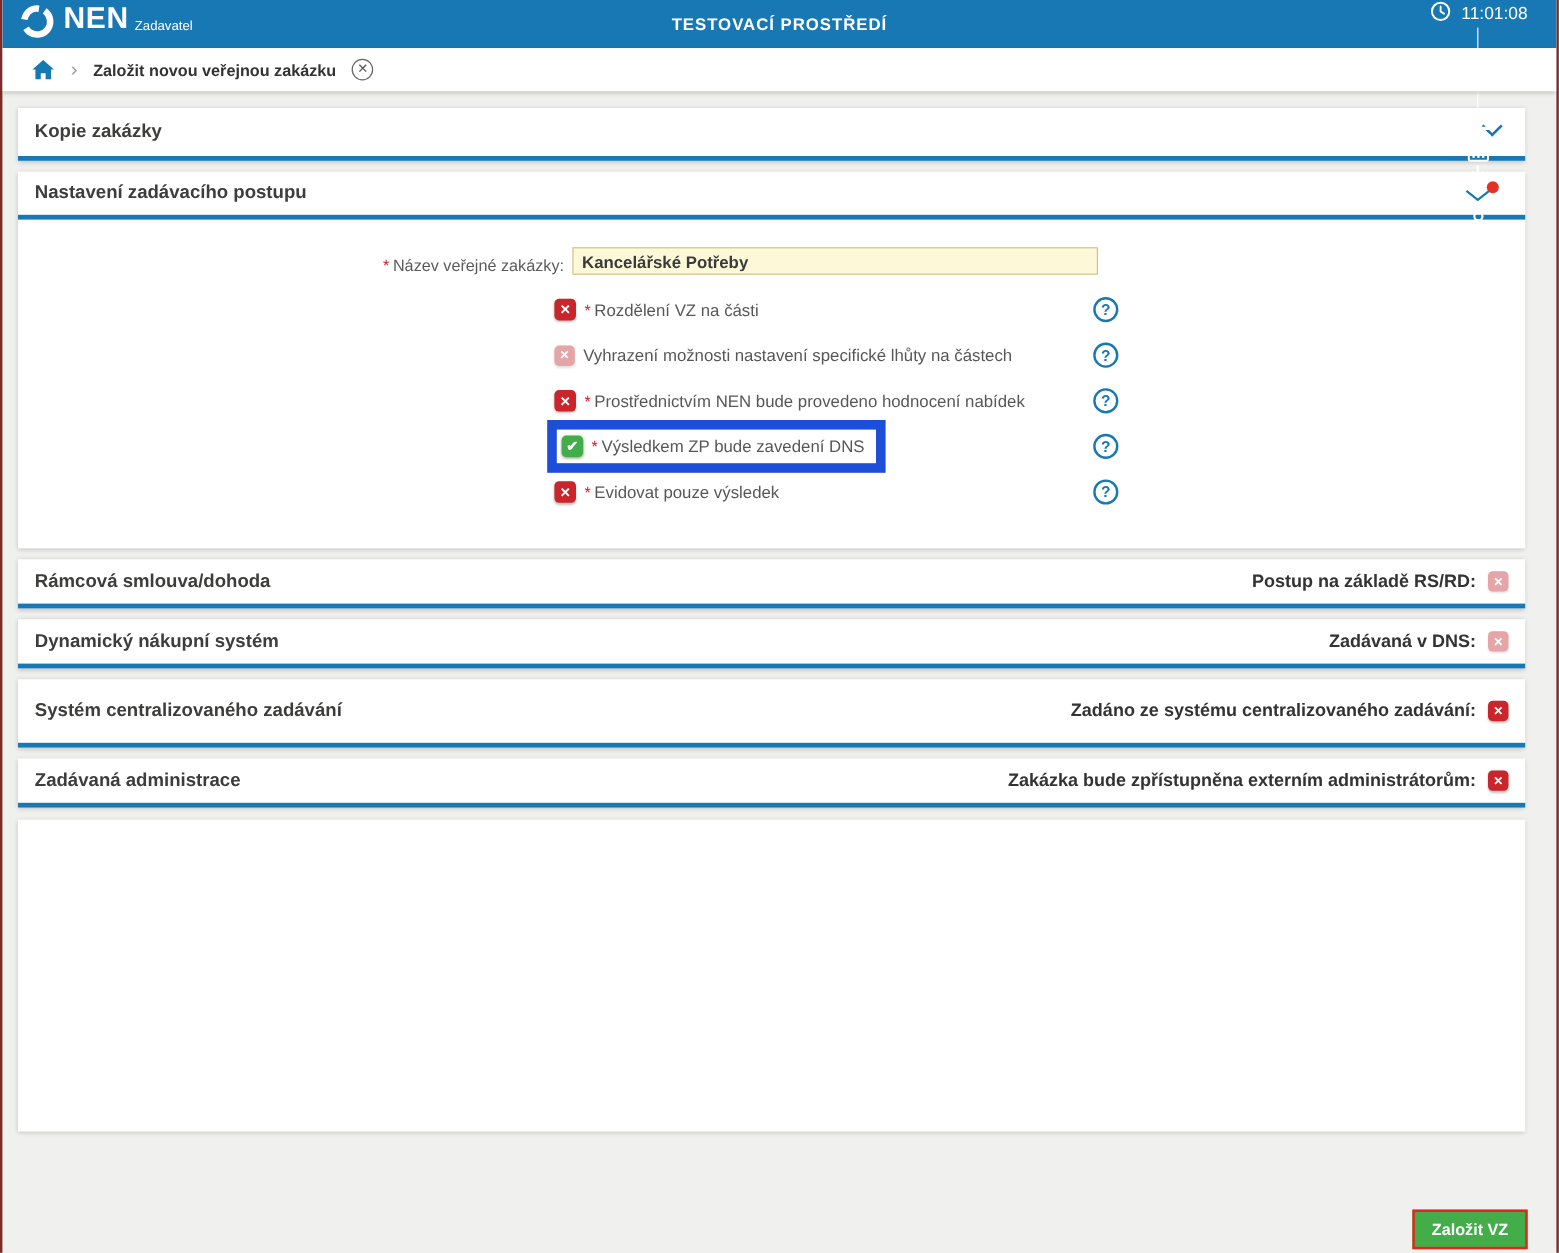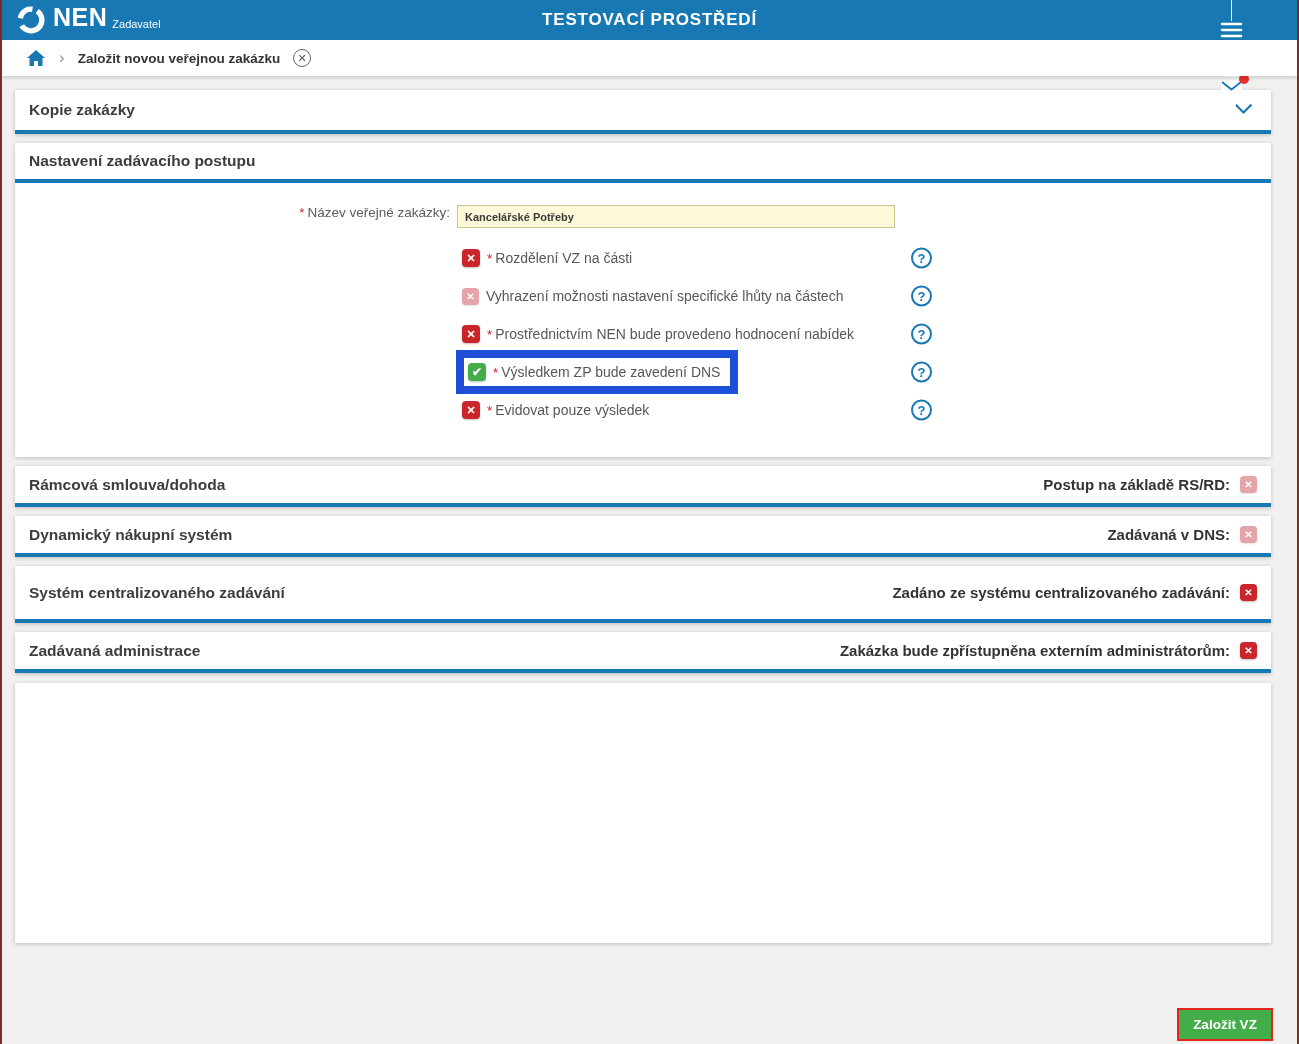--- a/index.html
+++ b/index.html
@@ -9,29 +9,29 @@
     background: #f0f0ef;
     border-left: 2px solid #7c2b27;
     border-right: 2px solid #7c2b27;
     position: relative;
     overflow: hidden;
   }
 
   
   .app-header {
     height: 40px; background: #1878b4; color: #fff;
-    display: flex; align-items: center; padding: 12px 14px; position: relative;
+    display: flex; align-items: flex-start; padding: 0 14px; position: relative;
   }
   .logo-wrap { display: flex; align-items: flex-start; gap: 7px; }
   .logo-ring { margin-top: 3px; }
   .logo-text { font-size: 25px; font-weight: bold; letter-spacing: .5px; line-height: 30px; }
   .logo-sub { font-size: 11px; margin-top: 16px; margin-left: -2px; }
   .env-title {
     position: absolute; left: 50%; top: 50%; transform: translate(-50%,-50%);
-    font-size: 17px; font-weight: bold; letter-spacing: .8px; white-space: nowrap;
+    font-size: 14px; font-weight: bold; letter-spacing: .8px; white-space: nowrap;
   }
   .header-right { margin-left: auto; display: flex; align-items: center; flex-direction: column; }
   .time-box { display: flex; align-items: center; gap: 8px; font-size: 14.5px; }
   .vdiv { width: 1px; height: 26px; background: rgba(255,255,255,.95); margin: 0 14px; }
   .hdr-btn { display: flex; align-items: center; gap: 9px; background: none; border: none; color: #fff; cursor: pointer; font-family: inherit; }
   .hdr-btn .lbl { font-size: 15.5px; font-weight: bold; }
   .icon-btn { background: none; border: none; cursor: pointer; padding: 0; margin: 0 12px; position: relative; display: flex; align-items: center; }
   .mail-dot { position: absolute; top: -5px; right: -6px; width: 10px; height: 10px; border-radius: 50%; background: #e53028; }
 
   
@@ -71,26 +71,26 @@
   }
   .chk::after { content: "✕"; }
   .chk.state-unchecked { background: #c9252b; }
   .chk.state-disabled { background: #e5a4a7; box-shadow: 0 1px 2px rgba(0,0,0,.12); cursor: default; }
   .chk.state-checked { background: #43ad49; }
   .chk.state-checked::after { content: "✔"; font-size: 12px; }
   .chk.small { width: 17px; height: 17px; flex-basis: 17px; font-size: 10px; }
 
   
   .card-body { padding: 22px 0 28px; }
-  .form-row { display: flex; align-items: flex-start; height: 24px; }
+  .form-row { display: flex; align-items: flex-end; height: 24px; padding-left: 20px; }
   .form-label { width: 442px; text-align: right; padding-right: 7px; font-size: 13.5px; color: #5b5b5b; }
   .star { color: #cc2028; margin-right: 3px; font-size: 13.5px; }
   .vz-input {
     width: 438px; height: 23px; background: #fdf9d8; border: 1px solid #cfc48c;
-    font-family: inherit; font-size: 11px; font-weight: bold; color: #3a3a3a;
+    font-family: inherit; font-size: 14px; font-weight: bold; color: #3a3a3a;
     padding: 0 7px; outline: none;
   }
   .toggles { margin-top: 10px; }
   .toggle-row { position: relative; height: 38px; display: flex; align-items: center; padding-left: 447px; }
   .toggle-inner { display: flex; align-items: center; gap: 7px; }
   .toggle-inner.highlight { border: 8px solid #1d4ed8; padding: 5px 10px 5px 4px; margin-left: -6px; }
   .tlabel { font-size: 14px; color: #575757; white-space: nowrap; }
   .help {
     position: absolute; left: 896px; top: 50%; transform: translateY(-50%);
     width: 21px; height: 21px; border: 2px solid #1878b4; border-radius: 50%;

